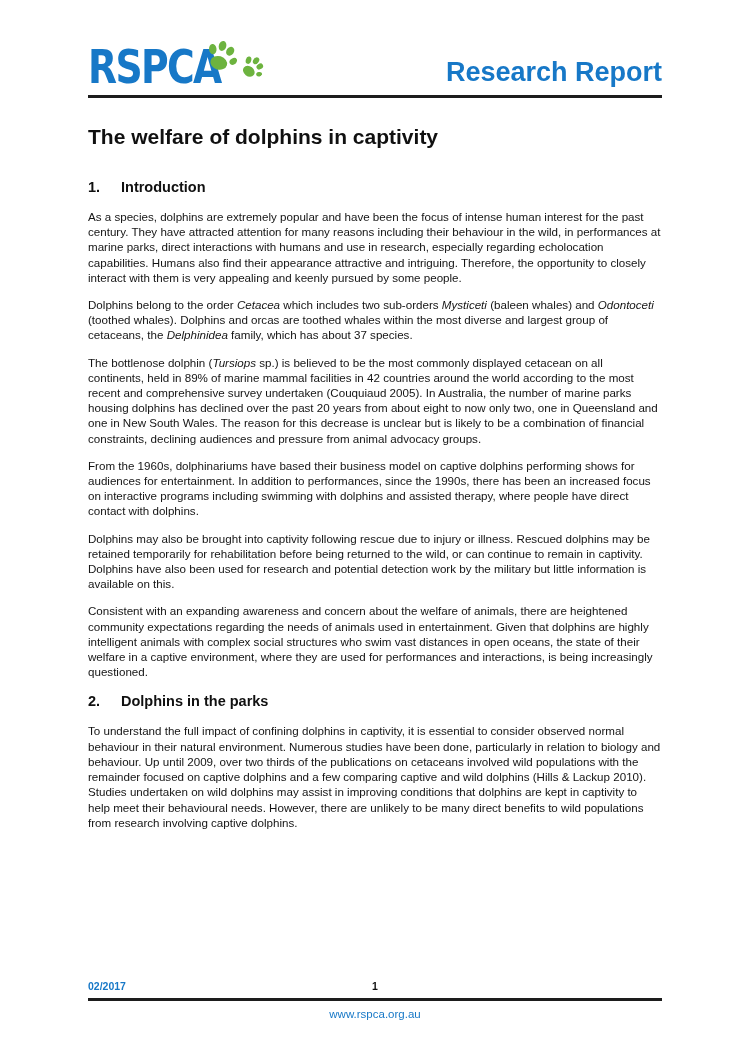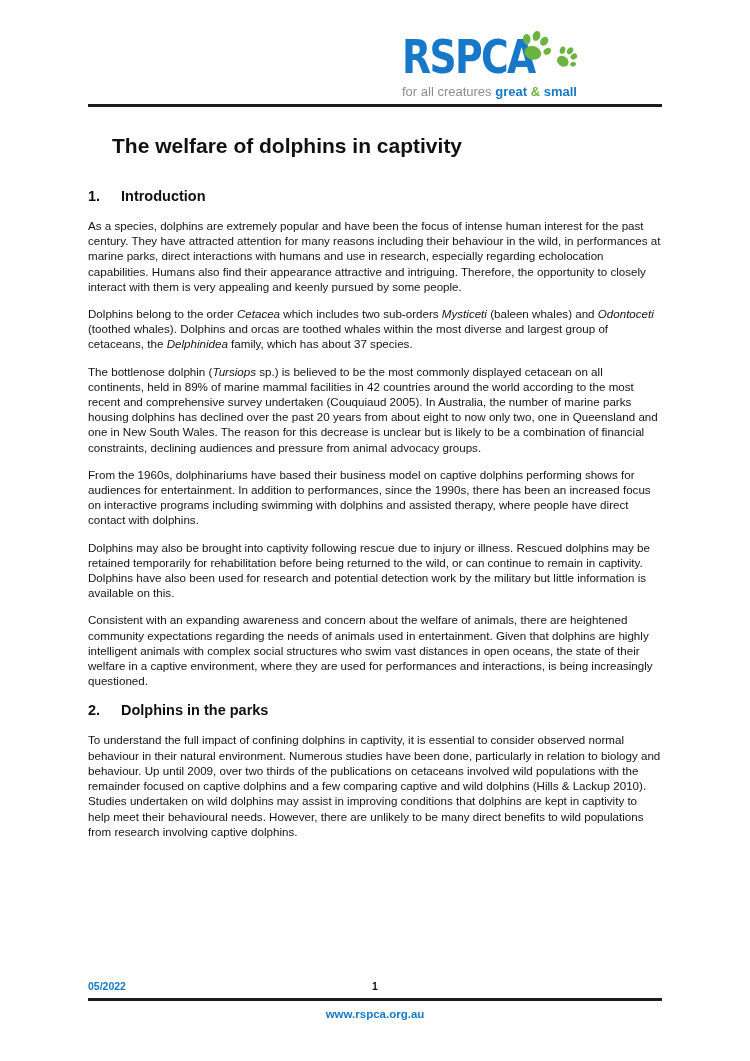--- a/index.html
+++ b/index.html
@@ -12,53 +12,53 @@
   *{box-sizing:border-box;}
   html,body{margin:0;padding:0;}
   body{
     width:750px;height:1061px;background:#ffffff;
     font-family:"Liberation Sans",sans-serif;color:var(--ink);
   }
   .page{position:relative;width:750px;height:1061px;background:#fff;overflow:hidden;}
   .content{padding:0 88px;}
 
   
-  .header-row{display:flex;justify-content:space-between;align-items:flex-end;padding-top:34px;flex-direction:column;}
+  .header-row{display:flex;justify-content:space-between;align-items:flex-end;padding-top:44px;}
   .logo{position:relative;width:260px;}
   .brand{
     display:inline-block;font-family:"DejaVu Sans",sans-serif;font-weight:bold;
     font-size:46px;line-height:1;color:var(--blue);letter-spacing:-2px;
     transform:scaleX(.82);transform-origin:left bottom;
   }
   .paw{position:absolute;color:var(--green);}
   .paw-lg{left:116px;top:-6px;width:34px;height:34px;transform:rotate(16deg);}
   .paw-sm{left:152px;top:10px;width:25px;height:25px;transform:rotate(38deg);}
   .tagline{font-size:13px;margin-top:4px;color:var(--gray);white-space:nowrap;}
   .tagline .tg-blue{color:var(--blue);font-weight:bold;}
   .tagline .tg-green{color:var(--green);font-weight:bold;}
   .report-type{
     font-size:27px;color:var(--blue);font-weight:600;line-height:1;
     padding-bottom:4px;letter-spacing:0;
   }
   .rule{height:3px;background:var(--rule);margin-top:5px;}
 
   
-  .doc-title{margin-top:27px;margin-bottom:30px;font-size:21px;font-weight:bold;color:#101010;margin-left:24px;}
+  .doc-title{margin-top:27px;margin-bottom:30px;font-size:21px;font-weight:bold;color:#101010;}
   .section-heading{display:flex;font-size:14.5px;font-weight:bold;color:#101010;margin:14px 0 14px;}
   .sec-num{width:33px;flex:0 0 33px;}
   .para{font-size:11.6px;line-height:15.2px;margin:12px 0 8px 0;color:var(--ink);}
   .para em{}
 
   
   .footer{position:absolute;left:88px;right:88px;top:980px;}
   .footer-meta{position:relative;height:14px;font-size:10.5px;font-weight:bold;}
   .footer-date{position:absolute;left:0;top:0;color:var(--blue);}
   .footer-page{position:absolute;left:0;right:0;top:0;text-align:center;color:#101010;}
   .footer-rule{height:3px;background:var(--rule);margin-top:4px;}
-  .website{display:block;text-align:center;margin-top:7px;font-size:11.5px;font-weight:bold;
+  .website{display:block;text-align:center;margin-top:7px;font-size:11.5px;font-weight:normal;
     color:var(--blue);text-decoration:none;}
 </style>
 </head>
 <body>
 
 <div class="page">
   <div class="content">
 
     <div class="header-row">
       <div class="logo">
@@ -74,27 +74,22 @@
         </span>
         <span class="paw paw-sm">
           <svg viewBox="0 0 100 100" width="100%" height="100%" fill="currentColor" aria-hidden="true">
             <ellipse cx="22" cy="40" rx="11" ry="15" transform="rotate(-22 22 40)"></ellipse>
             <ellipse cx="47" cy="23" rx="11" ry="15"></ellipse>
             <ellipse cx="73" cy="32" rx="11" ry="14" transform="rotate(20 73 32)"></ellipse>
             <ellipse cx="90" cy="58" rx="9" ry="12" transform="rotate(42 90 58)"></ellipse>
             <ellipse cx="50" cy="74" rx="25" ry="20"></ellipse>
           </svg>
         </span>
-        <div class="tagline">
-          <span>for all creatures</span>
-          <span class="tg-blue">great</span>
-          <span class="tg-green">&amp;</span>
-          <span class="tg-blue">small</span>
-        </div>
       </div>
+      <div class="report-type">Research Report</div>
     </div>
     <div class="rule"></div>
 
     <h1 class="doc-title">The welfare of dolphins in captivity</h1>
     <div>
         <section>
           <div class="section-heading">
             <span class="sec-num">1.</span>
             <span class="sec-title">Introduction</span>
           </div>
@@ -111,19 +106,19 @@
             <span class="sec-title">Dolphins in the parks</span>
           </div>
           <p class="para"><span>To understand the full impact of confining dolphins in captivity, it is essential to consider observed normal behaviour in their natural environment. Numerous studies have been done, particularly in relation to biology and behaviour. Up until 2009, over two thirds of the publications on cetaceans involved wild populations with the remainder focused on captive dolphins and a few comparing captive and wild dolphins (Hills &amp; Lackup 2010). Studies undertaken on wild dolphins may assist in improving conditions that dolphins are kept in captivity to help meet their behavioural needs. However, there are unlikely to be many direct benefits to wild populations from research involving captive dolphins.</span></p>
         </section>
       </div>
 
   </div>
 
   <div class="footer">
     <div class="footer-meta">
-      <span class="footer-date">05/2022</span>
+      <span class="footer-date">02/2017</span>
       <span class="footer-page">1</span>
     </div>
     <div class="footer-rule"></div>
     <a class="website" href="#">www.rspca.org.au</a>
   </div>
 </div>
 
 </body></html>

